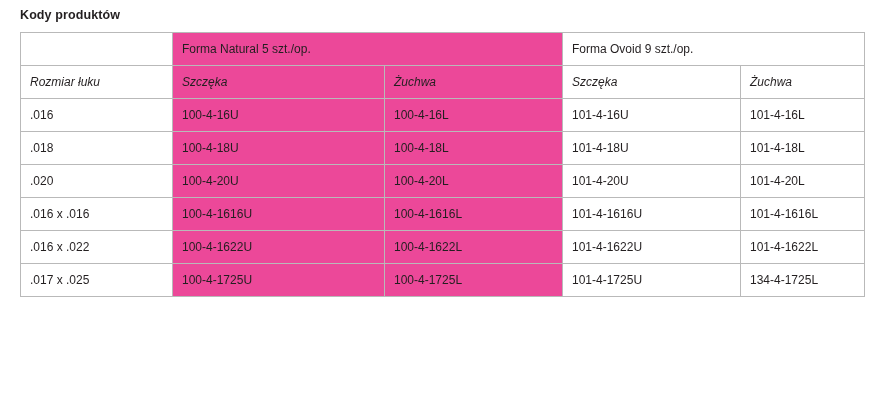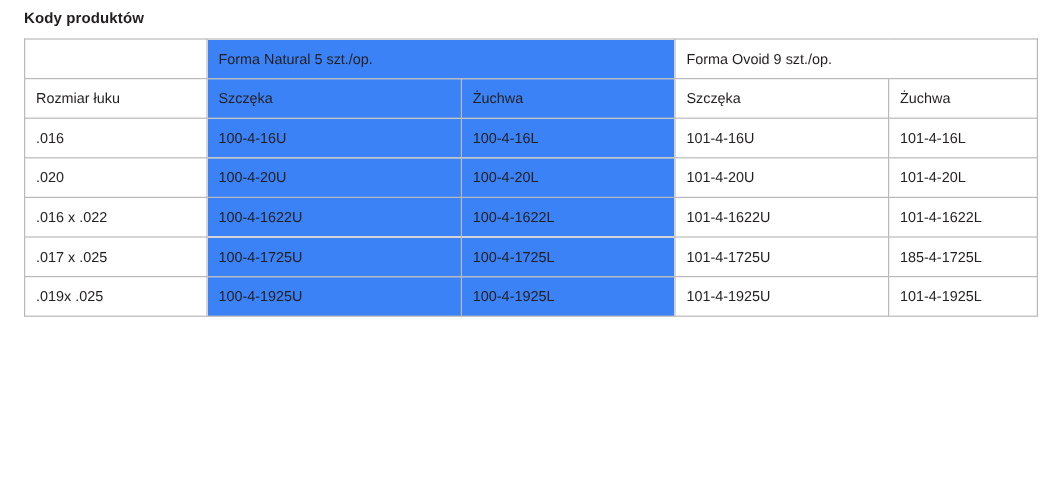--- a/index.html
+++ b/index.html
@@ -51,32 +51,33 @@
     vertical-align: middle;
     text-align: left;
     font-weight: normal;
     font-size: 12px;
     color: #231f20;
     box-sizing: border-box;
     overflow: hidden;
     white-space: nowrap;
   }
   
-  .tint { background: #3b82f6; }
+  .tint { background: #ec4899; }
   .plain { background: #ffffff; }
   .blank {
     border-left: none;
     border-top: none;
     background: #ffffff;
   }
   .grouphead {
     font-size: 12.5px;
   }
   .subhead {
     font-size: 12.5px;
+    font-style: italic;
   }
   .rowlabel {
     font-size: 11.5px;
     margin-top: 20px;
   }
 </style>
 </head>
 <body>
 
 <div class="page">
@@ -107,43 +108,50 @@
     </thead>
     <tbody>
       <tr>
         <td class="plain rowlabel">.016</td>
         <td class="tint">100-4-16U</td>
         <td class="tint">100-4-16L</td>
         <td class="plain">101-4-16U</td>
         <td class="plain">101-4-16L</td>
       </tr>
       <tr>
+        <td class="plain rowlabel">.018</td>
+        <td class="tint">100-4-18U</td>
+        <td class="tint">100-4-18L</td>
+        <td class="plain">101-4-18U</td>
+        <td class="plain">101-4-18L</td>
+      </tr>
+      <tr>
         <td class="plain rowlabel">.020</td>
         <td class="tint">100-4-20U</td>
         <td class="tint">100-4-20L</td>
         <td class="plain">101-4-20U</td>
         <td class="plain">101-4-20L</td>
+      </tr>
+      <tr>
+        <td class="plain rowlabel">.016 x .016</td>
+        <td class="tint">100-4-1616U</td>
+        <td class="tint">100-4-1616L</td>
+        <td class="plain">101-4-1616U</td>
+        <td class="plain">101-4-1616L</td>
       </tr>
       <tr>
         <td class="plain rowlabel">.016 x .022</td>
         <td class="tint">100-4-1622U</td>
         <td class="tint">100-4-1622L</td>
         <td class="plain">101-4-1622U</td>
         <td class="plain">101-4-1622L</td>
       </tr>
       <tr>
         <td class="plain rowlabel">.017 x .025</td>
         <td class="tint">100-4-1725U</td>
         <td class="tint">100-4-1725L</td>
         <td class="plain">101-4-1725U</td>
-        <td class="plain">185-4-1725L</td>
-      </tr>
-      <tr>
-        <td class="plain rowlabel">.019x .025</td>
-        <td class="tint">100-4-1925U</td>
-        <td class="tint">100-4-1925L</td>
-        <td class="plain">101-4-1925U</td>
-        <td class="plain">101-4-1925L</td>
+        <td class="plain">134-4-1725L</td>
       </tr>
     </tbody>
   </table>
 
 </div>
 
 </body></html>

